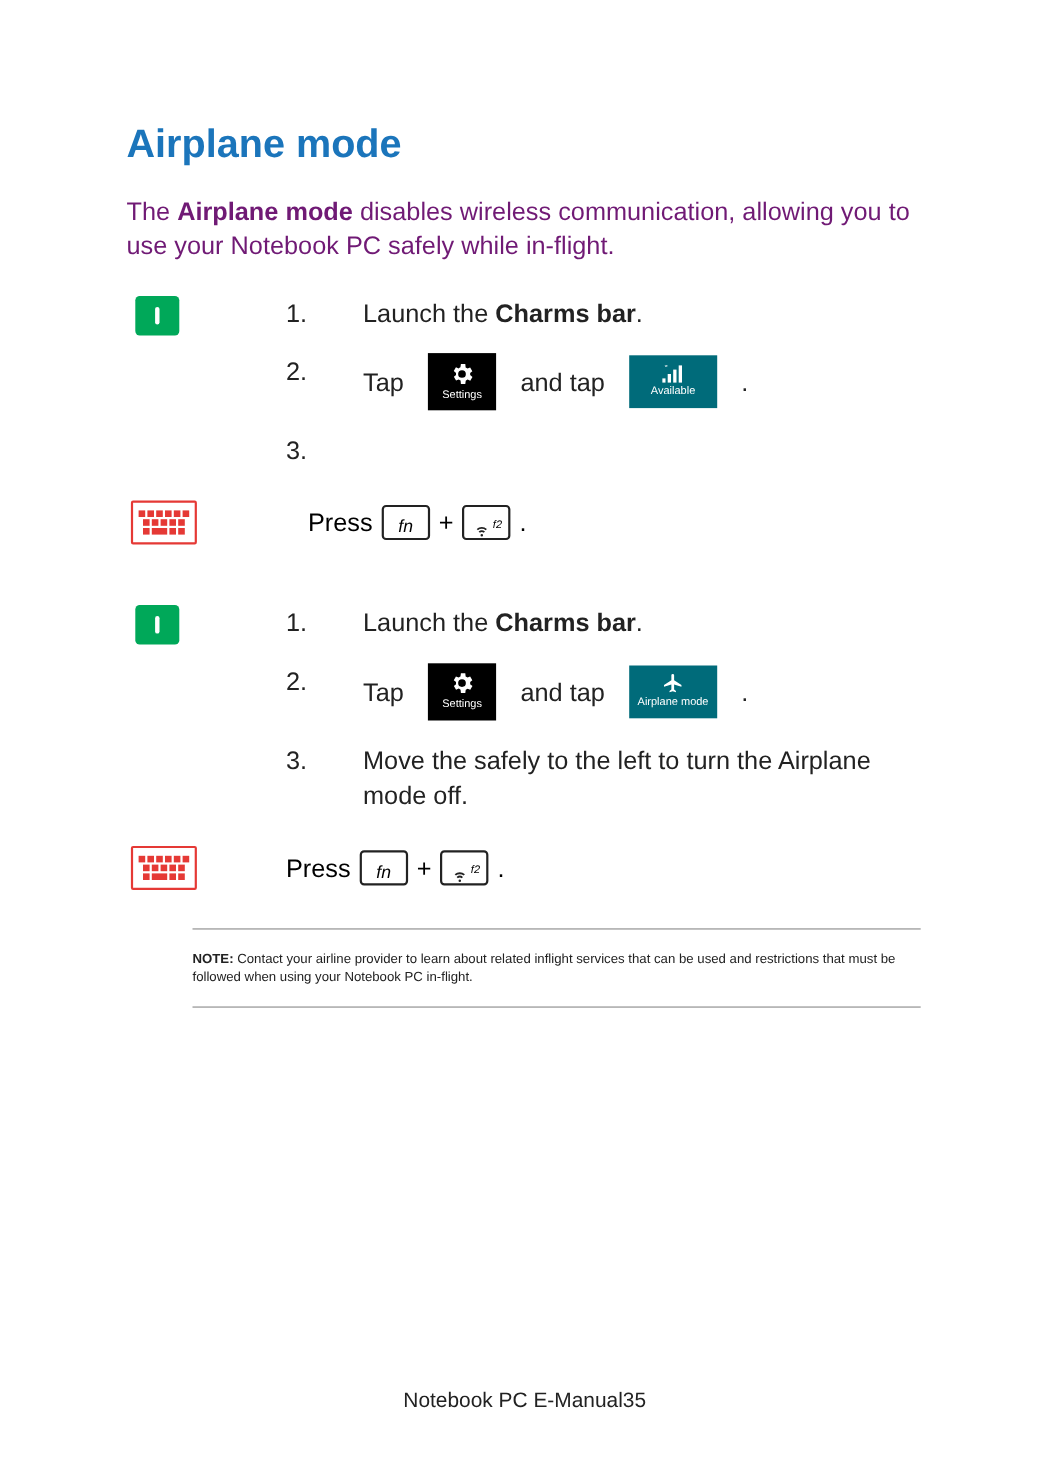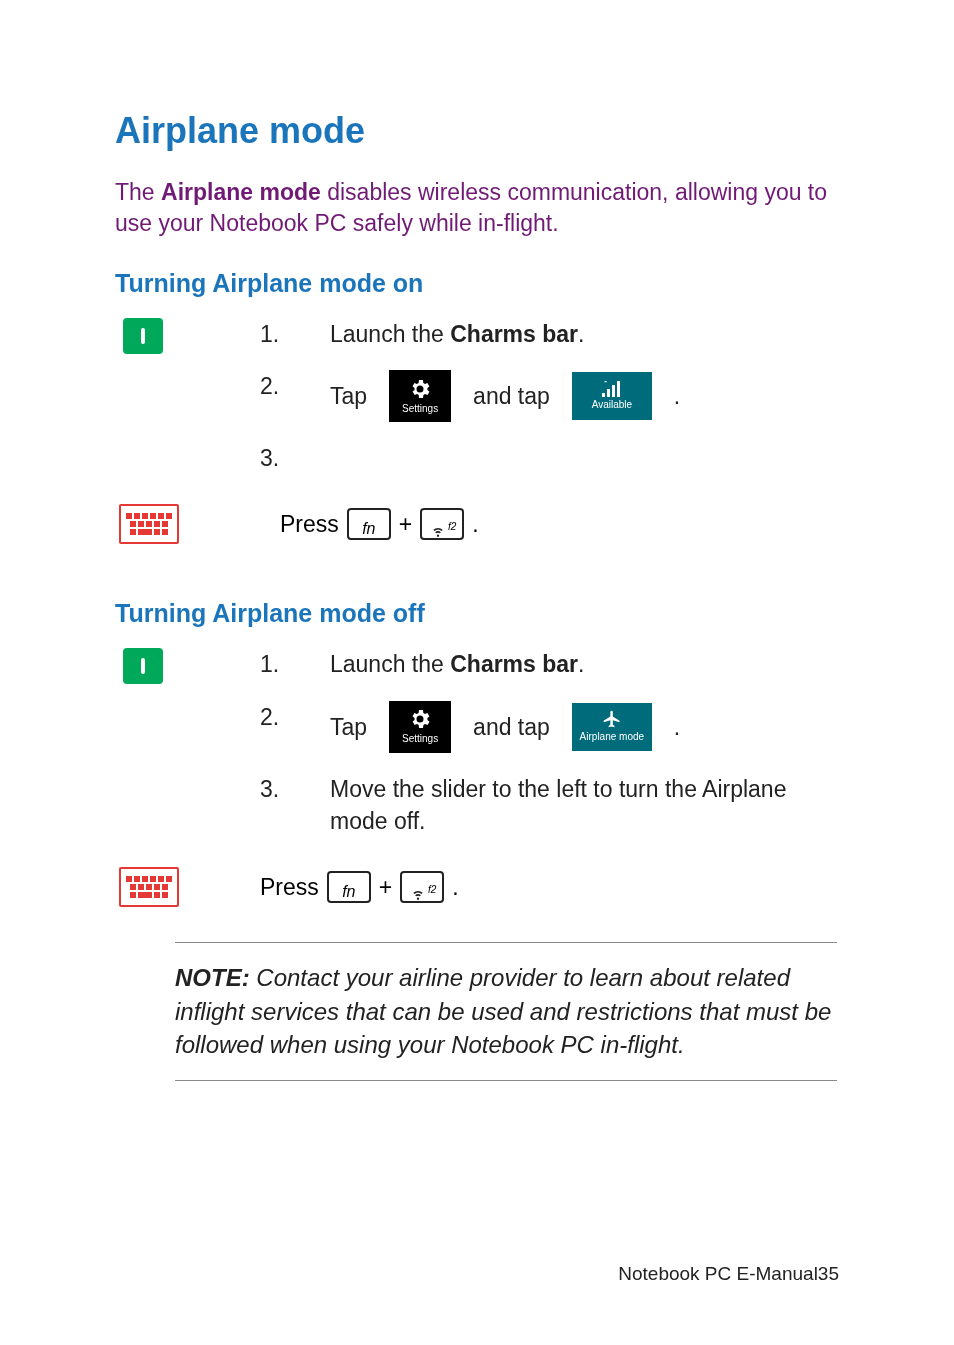--- a/index.html
+++ b/index.html
@@ -127,48 +127,46 @@
     display:flex; align-items:center; gap:8px; font-size:23px;
     margin-left: 20px;
   }
   .press-row-container{display:flex; align-items:center; margin-bottom:35px;}
   .press-row-container .left-icon-col{display:flex;align-items:center;}
   .note-block{
     border-top:1px solid #888;
     border-bottom:1px solid #888;
     padding:18px 0;
     margin: 12px 0 0 60px;
-    font-size:24px;
+    font-size:12px;
     line-height:1.4;
     color:#222;
-    font-style:italic;
   }
   .footer{
     position:absolute;
     bottom:60px;
     left:115px;
     right:115px;
     display:flex;
-    justify-content:flex-end;
+    justify-content:center;
     font-size:19px;
     color:#222;
   }
   .section-gap{height:20px;}
 </style>
 </head>
 <body>
 
 <div class="page">
   <h1>Airplane mode</h1>
 
   <p class="body-text">
     <span>The </span><span class="bold">Airplane mode</span><span> disables wireless communication, allowing you to use your Notebook PC safely while in-flight.</span>
   </p>
 
-  <h2>Turning Airplane mode on</h2>
 
   <div class="row">
     <div class="left-icon-col">
       <div class="touchpad-icon">
           <div class="finger"></div>
         </div>
     </div>
     <div class="steps">
       <div class="step">
         <div class="step-num">1.</div>
@@ -245,21 +243,20 @@
             <path fill="#222" d="M12 18a2 2 0 102 2 2 2 0 00-2-2zm-5-4a8 8 0 0110 0l-2 2a5 5 0 00-6 0zm-3-4a12 12 0 0116 0l-2 2a9 9 0 00-12 0z"></path>
           </svg>
         <span class="sup">f2</span>
       </span>
       <span>.</span>
     </div>
   </div>
 
   <div class="section-gap"></div>
 
-  <h2>Turning Airplane mode off</h2>
 
   <div class="row">
     <div class="left-icon-col">
       <div class="touchpad-icon">
           <div class="finger"></div>
         </div>
     </div>
     <div class="steps">
       <div class="step">
         <div class="step-num">1.</div>
@@ -284,21 +281,21 @@
                 <path fill="#fff" d="M21 16v-2l-8-5V3.5a1.5 1.5 0 00-3 0V9l-8 5v2l8-2.5V19l-2 1.5V22l3.5-1 3.5 1v-1.5L13 19v-5.5z"></path>
               </svg>
             <span class="tlabel">Airplane mode</span>
           </span>
           <span>.</span>
         </div>
       </div>
 
       <div class="step step-last-group">
         <div class="step-num">3.</div>
-        <div class="step-body">Move the slider to the left to turn the Airplane mode off.</div>
+        <div class="step-body">Move the safely to the left to turn the Airplane mode off.</div>
       </div>
     </div>
   </div>
 
   <div class="press-row-container">
     <div class="left-icon-col">
       <div class="keyboard-icon">
         <div class="krow">
             <div class="k"></div>
             <div class="k"></div>

